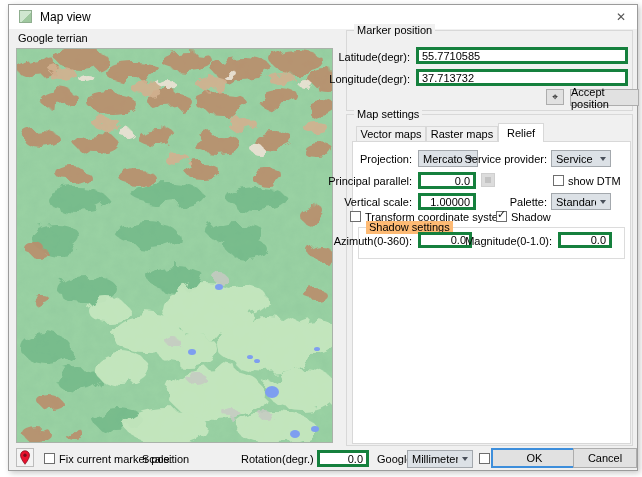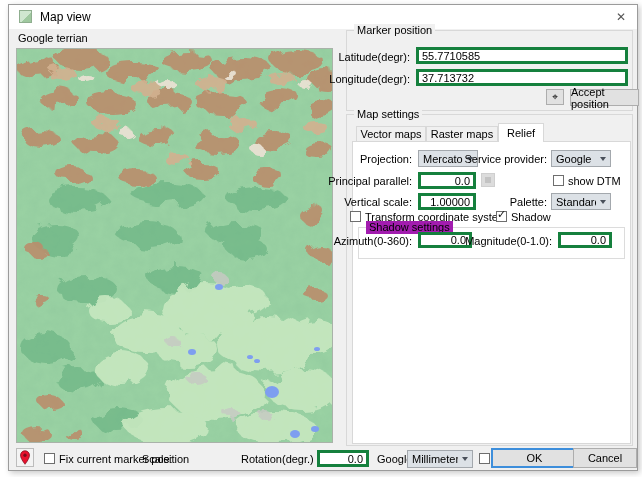--- a/index.html
+++ b/index.html
@@ -23,21 +23,21 @@
   .combo .txt{white-space:nowrap;overflow:hidden;}
   .caret{width:0;height:0;border-left:3px solid transparent;border-right:3px solid transparent;
          border-top:4px solid #49505a;margin-left:4px;flex:none;}
   .cb{position:absolute;width:11px;height:11px;background:#fff;border:1px solid #6e6e6e;box-sizing:border-box;}
   .cb .chk{position:absolute;left:0px;top:-3px;font-size:11px;line-height:11px;color:#111;}
   .btn{position:absolute;background:#e1e1e1;border:1px solid #adadad;box-sizing:border-box;display:flex;
        align-items:center;justify-content:center;font-family:"Liberation Sans",sans-serif;font-size:11px;}
   .btn.def{border:2px solid #3d8edb;}
   .grp{position:absolute;border:1px solid #d8d8d8;box-sizing:border-box;}
   .cap{position:absolute;background:#f0f0f0;padding:0 3px;line-height:13px;white-space:nowrap;}
-  .capw{background:#a21caf;}
+  .capw{background:#fdba74;}
   .tab{position:absolute;height:16px;background:#f0f0f0;border:1px solid #d8d8d8;box-sizing:border-box;
        display:flex;align-items:center;justify-content:center;white-space:nowrap;}
   .tab.act{background:#fff;height:19px;border-bottom:none;z-index:3;}
   .tabpage{position:absolute;background:#fff;border:1px solid #d8d8d8;box-sizing:border-box;z-index:1;}
   .map{position:absolute;left:7px;top:43px;width:315px;height:393px;border:1px solid #a9b2a9;
        box-sizing:content-box;overflow:hidden;}
   .minibtn{position:absolute;background:#dcdcdc;border:1px solid #cfcfcf;box-sizing:border-box;}
   .minibtn::after{content:"";position:absolute;left:3px;top:3px;width:6px;height:6px;background:#c3c3c3;}
   .toolbtn{position:absolute;background:#f3f3f3;border:1px solid #bcbcbc;box-sizing:border-box;
            display:flex;align-items:center;justify-content:center;}
@@ -200,21 +200,21 @@
     <div class="tab act" style="left:489px;top:118px;width:46px;">Relief</div>
     <div class="tabpage" style="left:343px;top:136px;width:279px;height:303px;"></div>
 
     <span class="lblr" style="right:225px;top:148px;z-index:2;">Projection:</span>
     <div class="combo" style="left:409px;top:145px;width:60px;height:17px;z-index:2;">
       <span class="txt">Mercator</span>
       <span class="caret"></span>
     </div>
     <span class="lblr" style="right:90px;top:148px;z-index:2;">Service provider:</span>
     <div class="combo" style="left:542px;top:145px;width:60px;height:17px;z-index:2;">
-      <span class="txt">Google</span>
+      <span class="txt">Service</span>
       <span class="caret"></span>
     </div>
 
     <span class="lblr" style="right:225px;top:170px;z-index:2;">Principal parallel:</span>
     <input class="tb num" style="left: 409px; top: 167px; width: 58px; height: 17px; z-index: 2;" value="0.0">
     <div class="minibtn" style="left:472px;top:168px;width:14px;height:14px;z-index:2;"></div>
     <span class="cb" style="left:544px;top:170px;z-index:2;"></span>
     <span class="lbl" style="left:559px;top:170px;z-index:2;">show DTM</span>
 
     <span class="lblr" style="right:225px;top:191px;z-index:2;">Vertical scale:</span>

